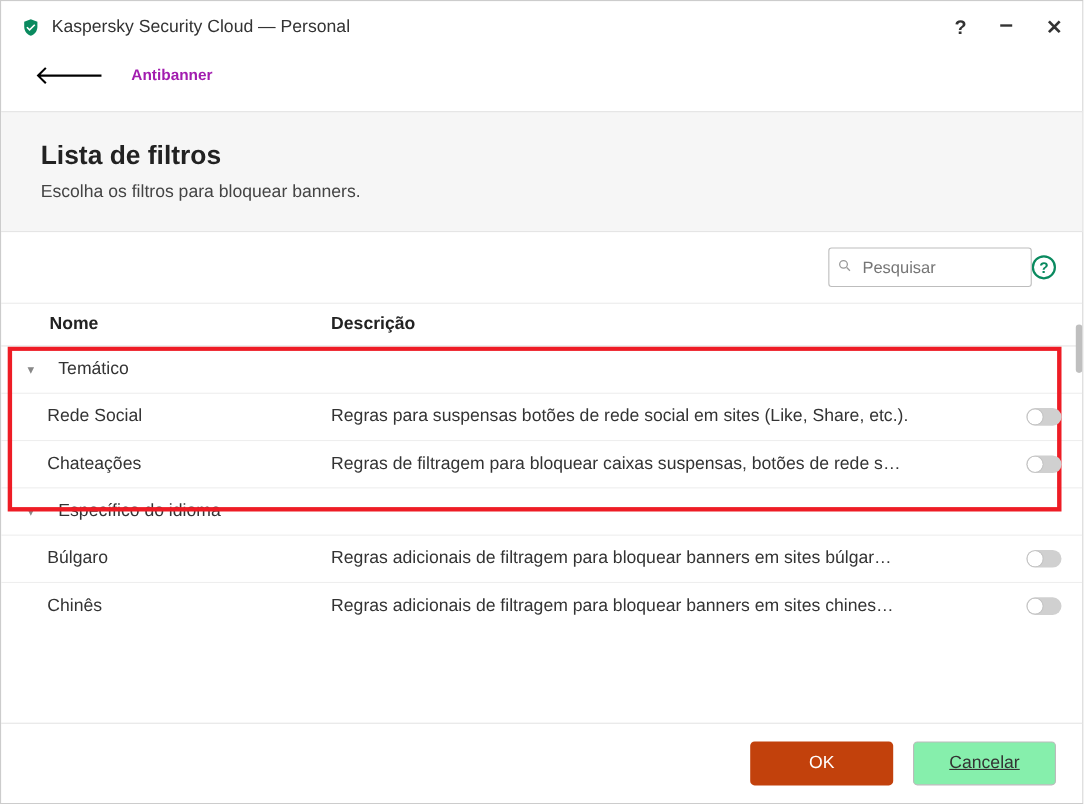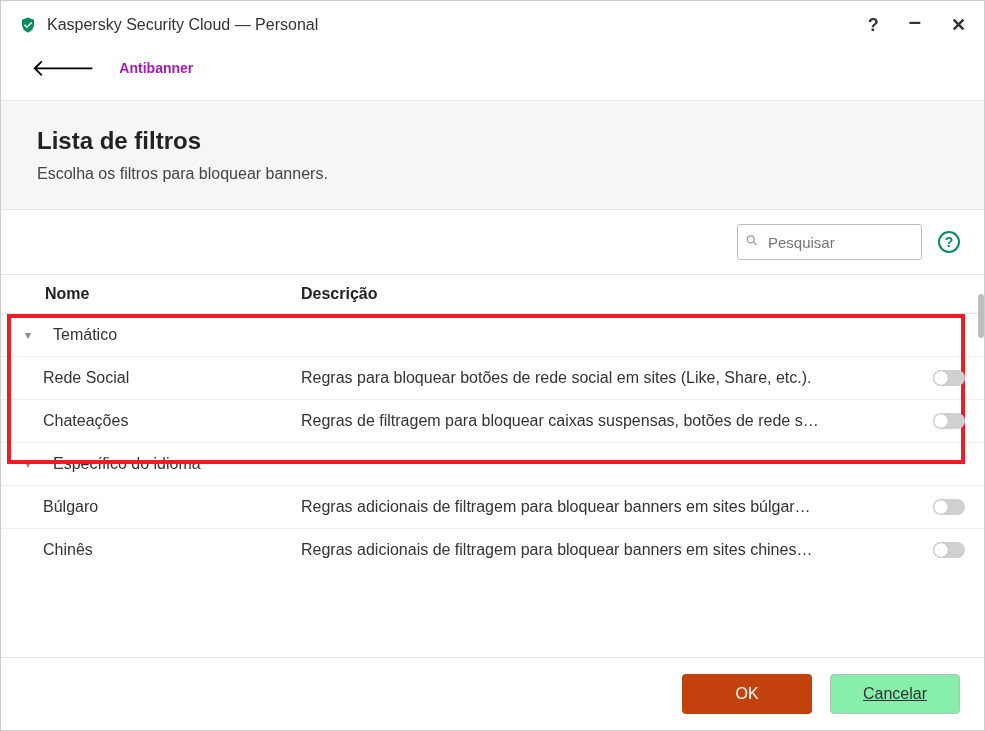--- a/index.html
+++ b/index.html
@@ -74,21 +74,20 @@
     }
     .subheader .sh-desc {
       font-size: 16px;
       color: #444;
     }
     .toolbar {
       display: flex;
       justify-content: flex-end;
       align-items: center;
       padding: 14px 24px;
-      gap: 16px;
     }
     .search-wrap {
       position: relative;
       width: 185px;
     }
     .search-wrap input {
       width: 100%;
       height: 36px;
       border: 1px solid #bdbdbd;
       border-radius: 3px;
@@ -274,21 +273,21 @@
 
       <div class="highlight-box" style="left:6px; top:0px; width:958px; height:150px;"></div>
 
       <div class="group-row">
         <span class="chev">▾</span>
         <span>Temático</span>
       </div>
 
       <div class="item-row">
         <div class="c-name">Rede Social</div>
-        <div class="c-desc">Regras para bloquear botões de rede social em sites (Like, Share, etc.).</div>
+        <div class="c-desc">Regras para suspensas botões de rede social em sites (Like, Share, etc.).</div>
         <div class="c-toggle">
             <div class="toggle">
               <div class="knob"></div>
             </div>
           </div>
       </div>
 
       <div class="item-row">
         <div class="c-name">Chateações</div>
         <div class="c-desc">Regras de filtragem para bloquear caixas suspensas, botões de rede s…</div>

